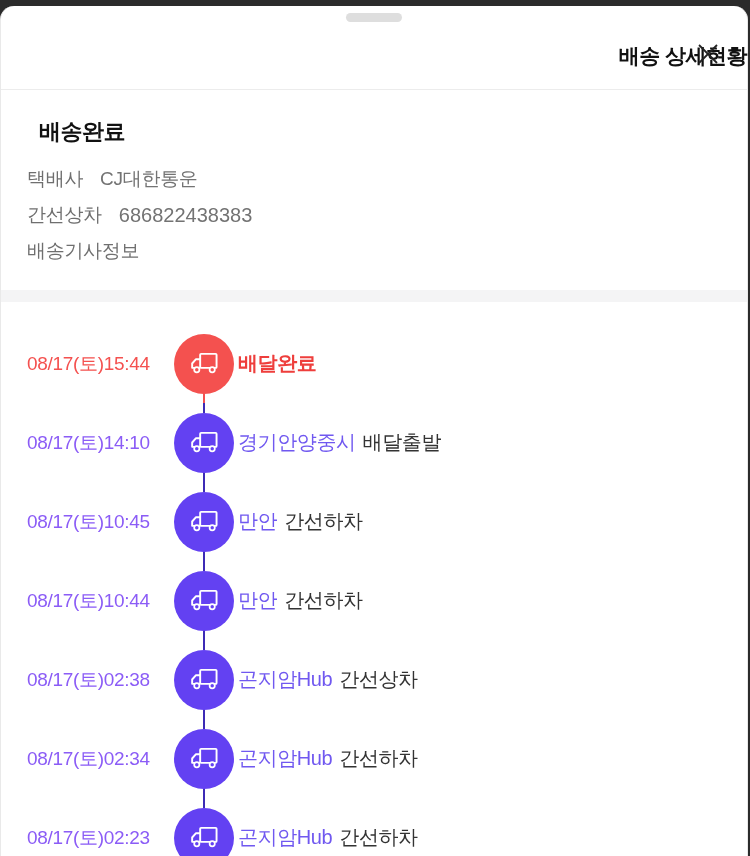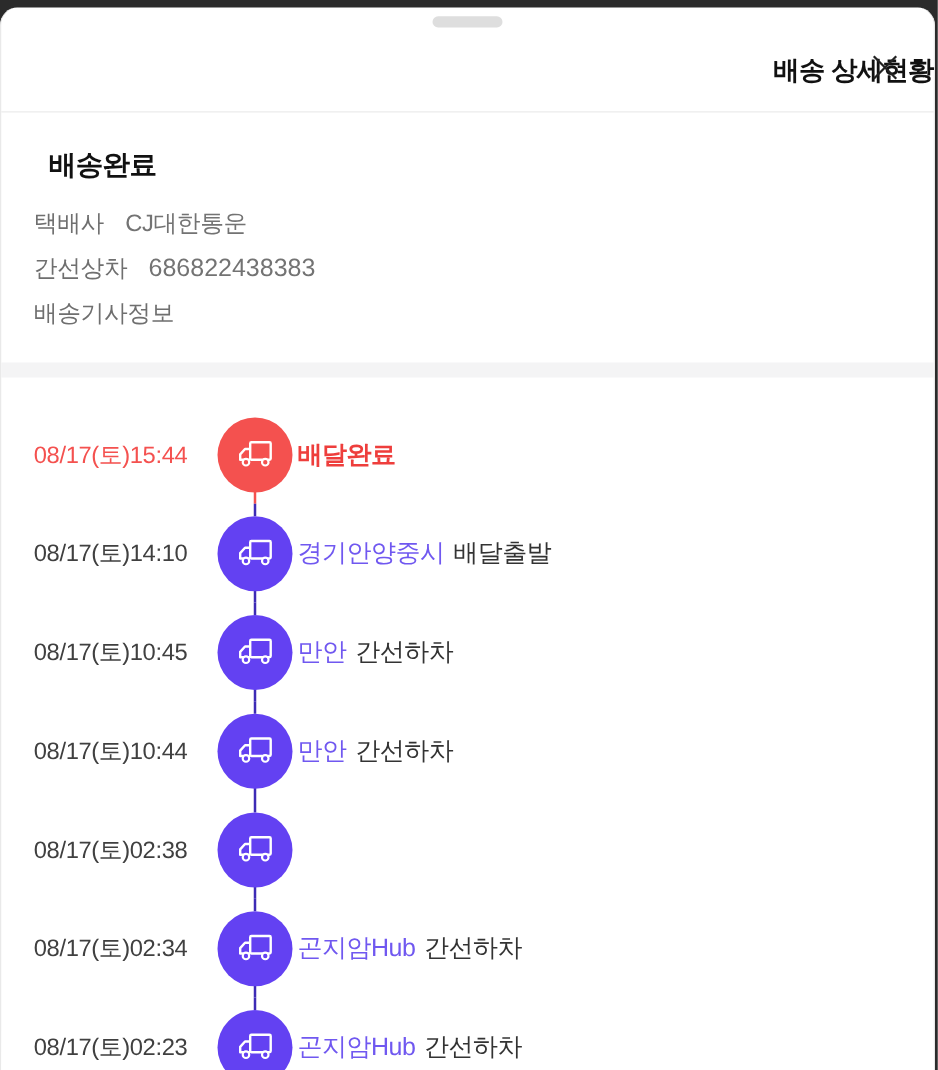--- a/index.html
+++ b/index.html
@@ -98,21 +98,21 @@
   .event-row {
     position: relative;
     display: flex;
     align-items: center;
     height: 79px;
   }
   .time {
     width: 147px;
     padding-left: 26px;
     font-size: 19px;
-    color: #404040;
+    color: #8b5cf6;
     letter-spacing: -0.3px;
     flex: none;
   }
   .marker-wrap {
     position: relative;
     width: 60px;
     height: 79px;
     flex: none;
   }
   .line-top, .line-bottom {
@@ -266,20 +266,23 @@
       <div class="line-bottom"></div>
       <div class="circle purple">
         <svg width="33" height="27" viewBox="0 0 34 28">
           <rect x="12.5" y="4" width="17" height="14.5" rx="1" fill="none" stroke="#fff" stroke-width="2"></rect>
           <path d="M12.5 9.5 H8.2 L4.2 14 V18.5 H12.5" fill="none" stroke="#fff" stroke-width="2" stroke-linejoin="round"></path>
           <circle cx="9" cy="20.5" r="2.7" fill="currentColor" stroke="#fff" stroke-width="1.8"></circle>
           <circle cx="25" cy="20.5" r="2.7" fill="currentColor" stroke="#fff" stroke-width="1.8"></circle>
         </svg>
       </div>
     </div>
+    <div class="status-text">
+      <span class="location">곤지암Hub</span><span class="status">간선상차</span>
+    </div>
   </div>
 
   <div class="event-row">
     <div class="time">08/17(토)02:34</div>
     <div class="marker-wrap">
       <div class="line-top"></div>
       <div class="line-bottom"></div>
       <div class="circle purple">
         <svg width="33" height="27" viewBox="0 0 34 28">
           <rect x="12.5" y="4" width="17" height="14.5" rx="1" fill="none" stroke="#fff" stroke-width="2"></rect>

